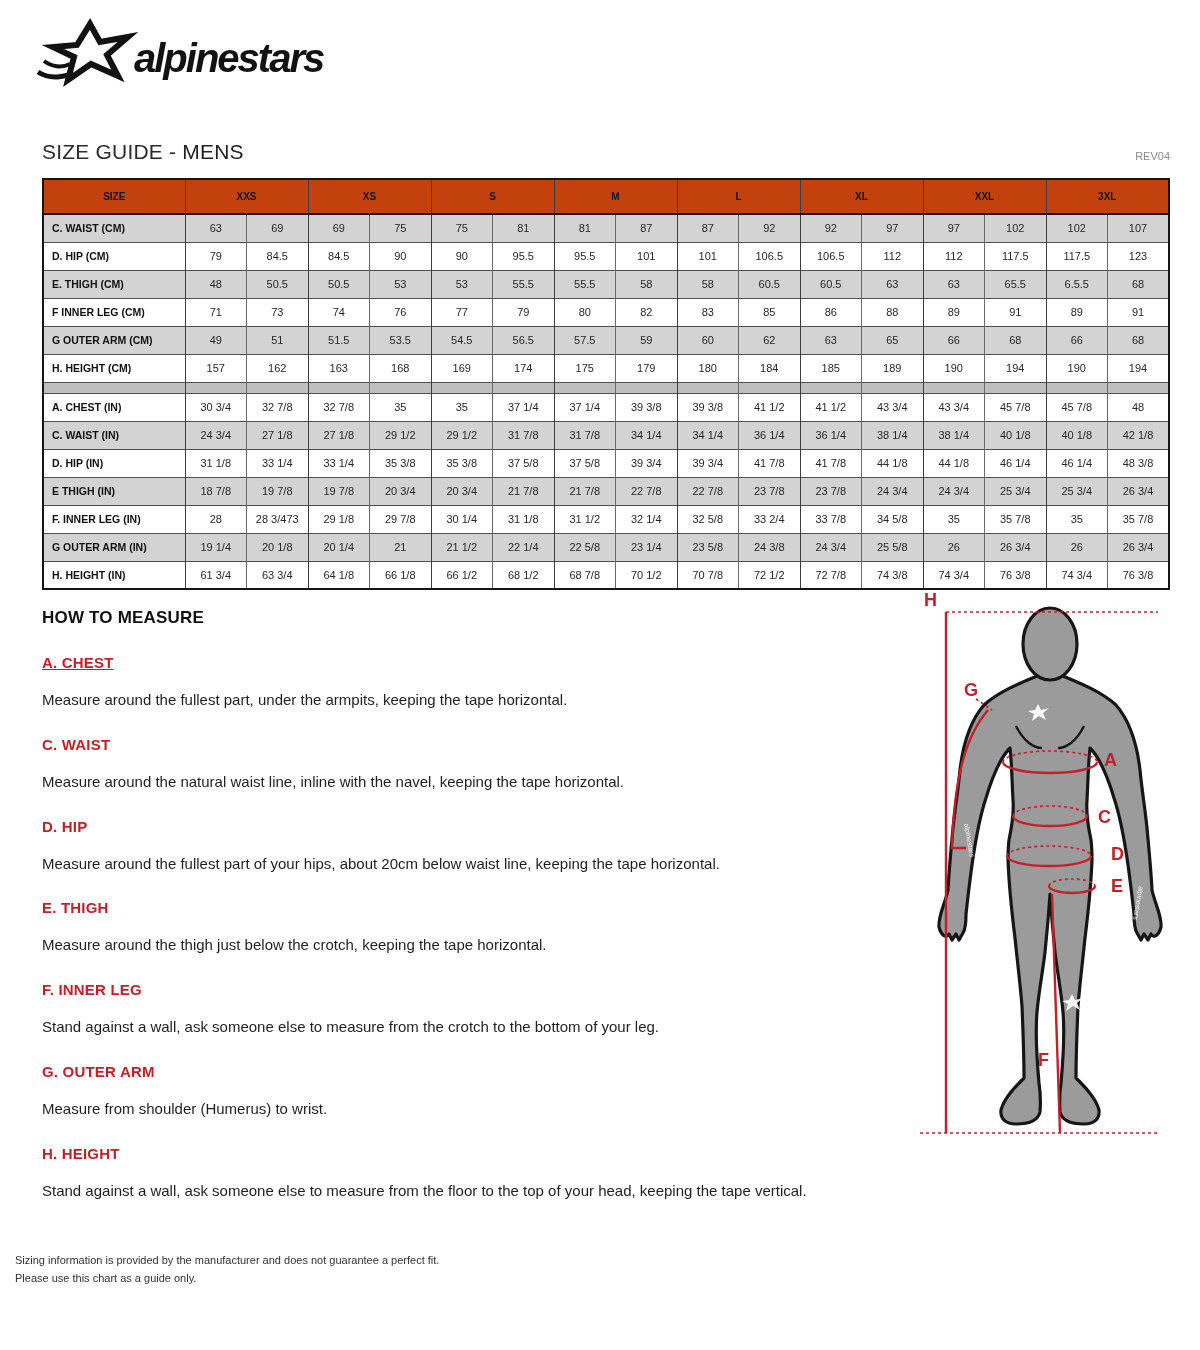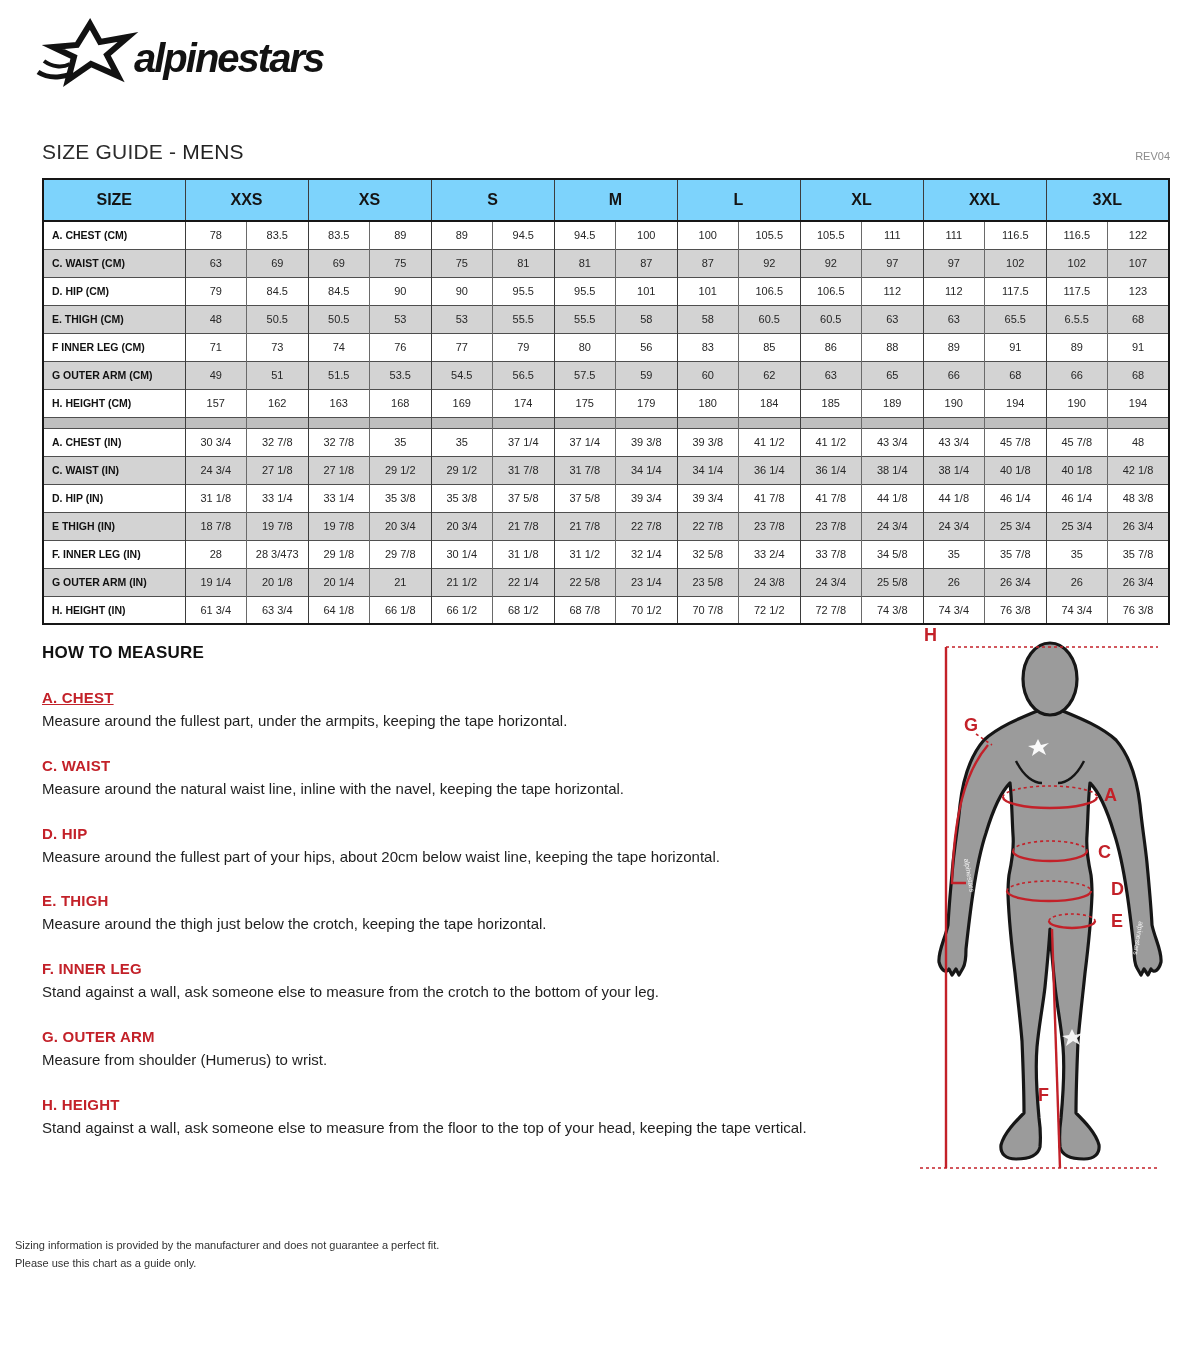--- a/index.html
+++ b/index.html
@@ -10,36 +10,36 @@
     color: #1e1e1e; position: relative; overflow: hidden;
   }
   .brand { padding: 16px 0 0 24px; height: 96px; }
   .content { padding: 0 30px 0 42px; }
   .title-row { display: flex; justify-content: space-between; align-items: flex-end; margin-top: 44px; }
   .page-title { font-size: 21px; font-weight: 400; color: #2b2b2b; letter-spacing: .2px; }
   .page-title b { font-weight: 400; color: #222; }
   .rev { font-size: 11px; color: #8b8b8b; padding-bottom: 2px; }
 
   table.size-table { width: 100%; border-collapse: collapse; table-layout: fixed; border: 2px solid #161616; margin-top: 14px; }
-  .size-table th { background: #7dd3fc; font-size: 16px; font-weight: 700; color: #141414; padding: 11px 0; border-left: 1px solid #3d3d3d; border-bottom: 2px solid #161616; }
+  .size-table th { background: #c2410c; font-size: 10px; font-weight: 700; color: #141414; padding: 11px 0; border-left: 1px solid #3d3d3d; border-bottom: 2px solid #161616; }
   .size-table th:first-child { border-left: none; }
   .size-table td { height: 28px; border-top: 1px solid #4f4f4f; }
   .size-table td.label { font-weight: 700; font-size: 10.5px; text-align: left; padding-left: 8px; color: #111; }
   .size-table td.val { text-align: center; font-size: 11px; color: #272727; }
   .size-table td.g { border-left: 1px solid #3d3d3d; }
   .size-table td.s { border-left: 1px solid #6a6a6a; }
   .size-table tr.shade td { background: #d3d3d3; }
   .size-table tr.sep td { background: #bfbfbf; height: 11px; }
 
   .lower { display: flex; align-items: flex-start; margin-top: 18px; }
   .measure { flex: 1 1 auto; padding-right: 10px; }
   .htm-title { font-size: 17px; font-weight: 700; color: #111; margin-bottom: 16px; letter-spacing: .2px; }
   .m-sec { margin-top: 26px; }
   .m-sec h3 { font-size: 15px; font-weight: 700; letter-spacing: .2px; }
-  .m-sec p { font-size: 15px; color: #1f1f1f; margin-top: 6px; line-height: 1.25; }
+  .m-sec p { font-size: 15px; color: #1f1f1f; margin-top: 20px; line-height: 1.25; }
 
   .diagram { flex: 0 0 262px; margin-top: -22px; }
   footer { padding: 0 8px 0 15px; margin-top: 52px; }
   footer p { font-size: 11px; color: #323232; line-height: 1.6; }
 </style>
 </head>
 <body>
 
 <header class="brand">
   <svg width="300" height="78" viewBox="0 0 300 78" aria-hidden="true">
@@ -83,39 +83,20 @@
           <th colspan="2">XS</th>
           <th colspan="2">S</th>
           <th colspan="2">M</th>
           <th colspan="2">L</th>
           <th colspan="2">XL</th>
           <th colspan="2">XXL</th>
           <th colspan="2">3XL</th>
         </tr>
       </thead>
       <tbody>
-        <tr>
-          <td class="label">A. CHEST (CM)</td>
-          <td class="val g">78</td>
-          <td class="val s">83.5</td>
-          <td class="val g">83.5</td>
-          <td class="val s">89</td>
-          <td class="val g">89</td>
-          <td class="val s">94.5</td>
-          <td class="val g">94.5</td>
-          <td class="val s">100</td>
-          <td class="val g">100</td>
-          <td class="val s">105.5</td>
-          <td class="val g">105.5</td>
-          <td class="val s">111</td>
-          <td class="val g">111</td>
-          <td class="val s">116.5</td>
-          <td class="val g">116.5</td>
-          <td class="val s">122</td>
-        </tr>
         <tr class="shade">
           <td class="label">C. WAIST (CM)</td>
           <td class="val g">63</td>
           <td class="val s">69</td>
           <td class="val g">69</td>
           <td class="val s">75</td>
           <td class="val g">75</td>
           <td class="val s">81</td>
           <td class="val g">81</td>
           <td class="val s">87</td>
@@ -168,21 +149,21 @@
         </tr>
         <tr>
           <td class="label">F INNER LEG (CM)</td>
           <td class="val g">71</td>
           <td class="val s">73</td>
           <td class="val g">74</td>
           <td class="val s">76</td>
           <td class="val g">77</td>
           <td class="val s">79</td>
           <td class="val g">80</td>
-          <td class="val s">56</td>
+          <td class="val s">82</td>
           <td class="val g">83</td>
           <td class="val s">85</td>
           <td class="val g">86</td>
           <td class="val s">88</td>
           <td class="val g">89</td>
           <td class="val s">91</td>
           <td class="val g">89</td>
           <td class="val s">91</td>
         </tr>
         <tr class="shade">

